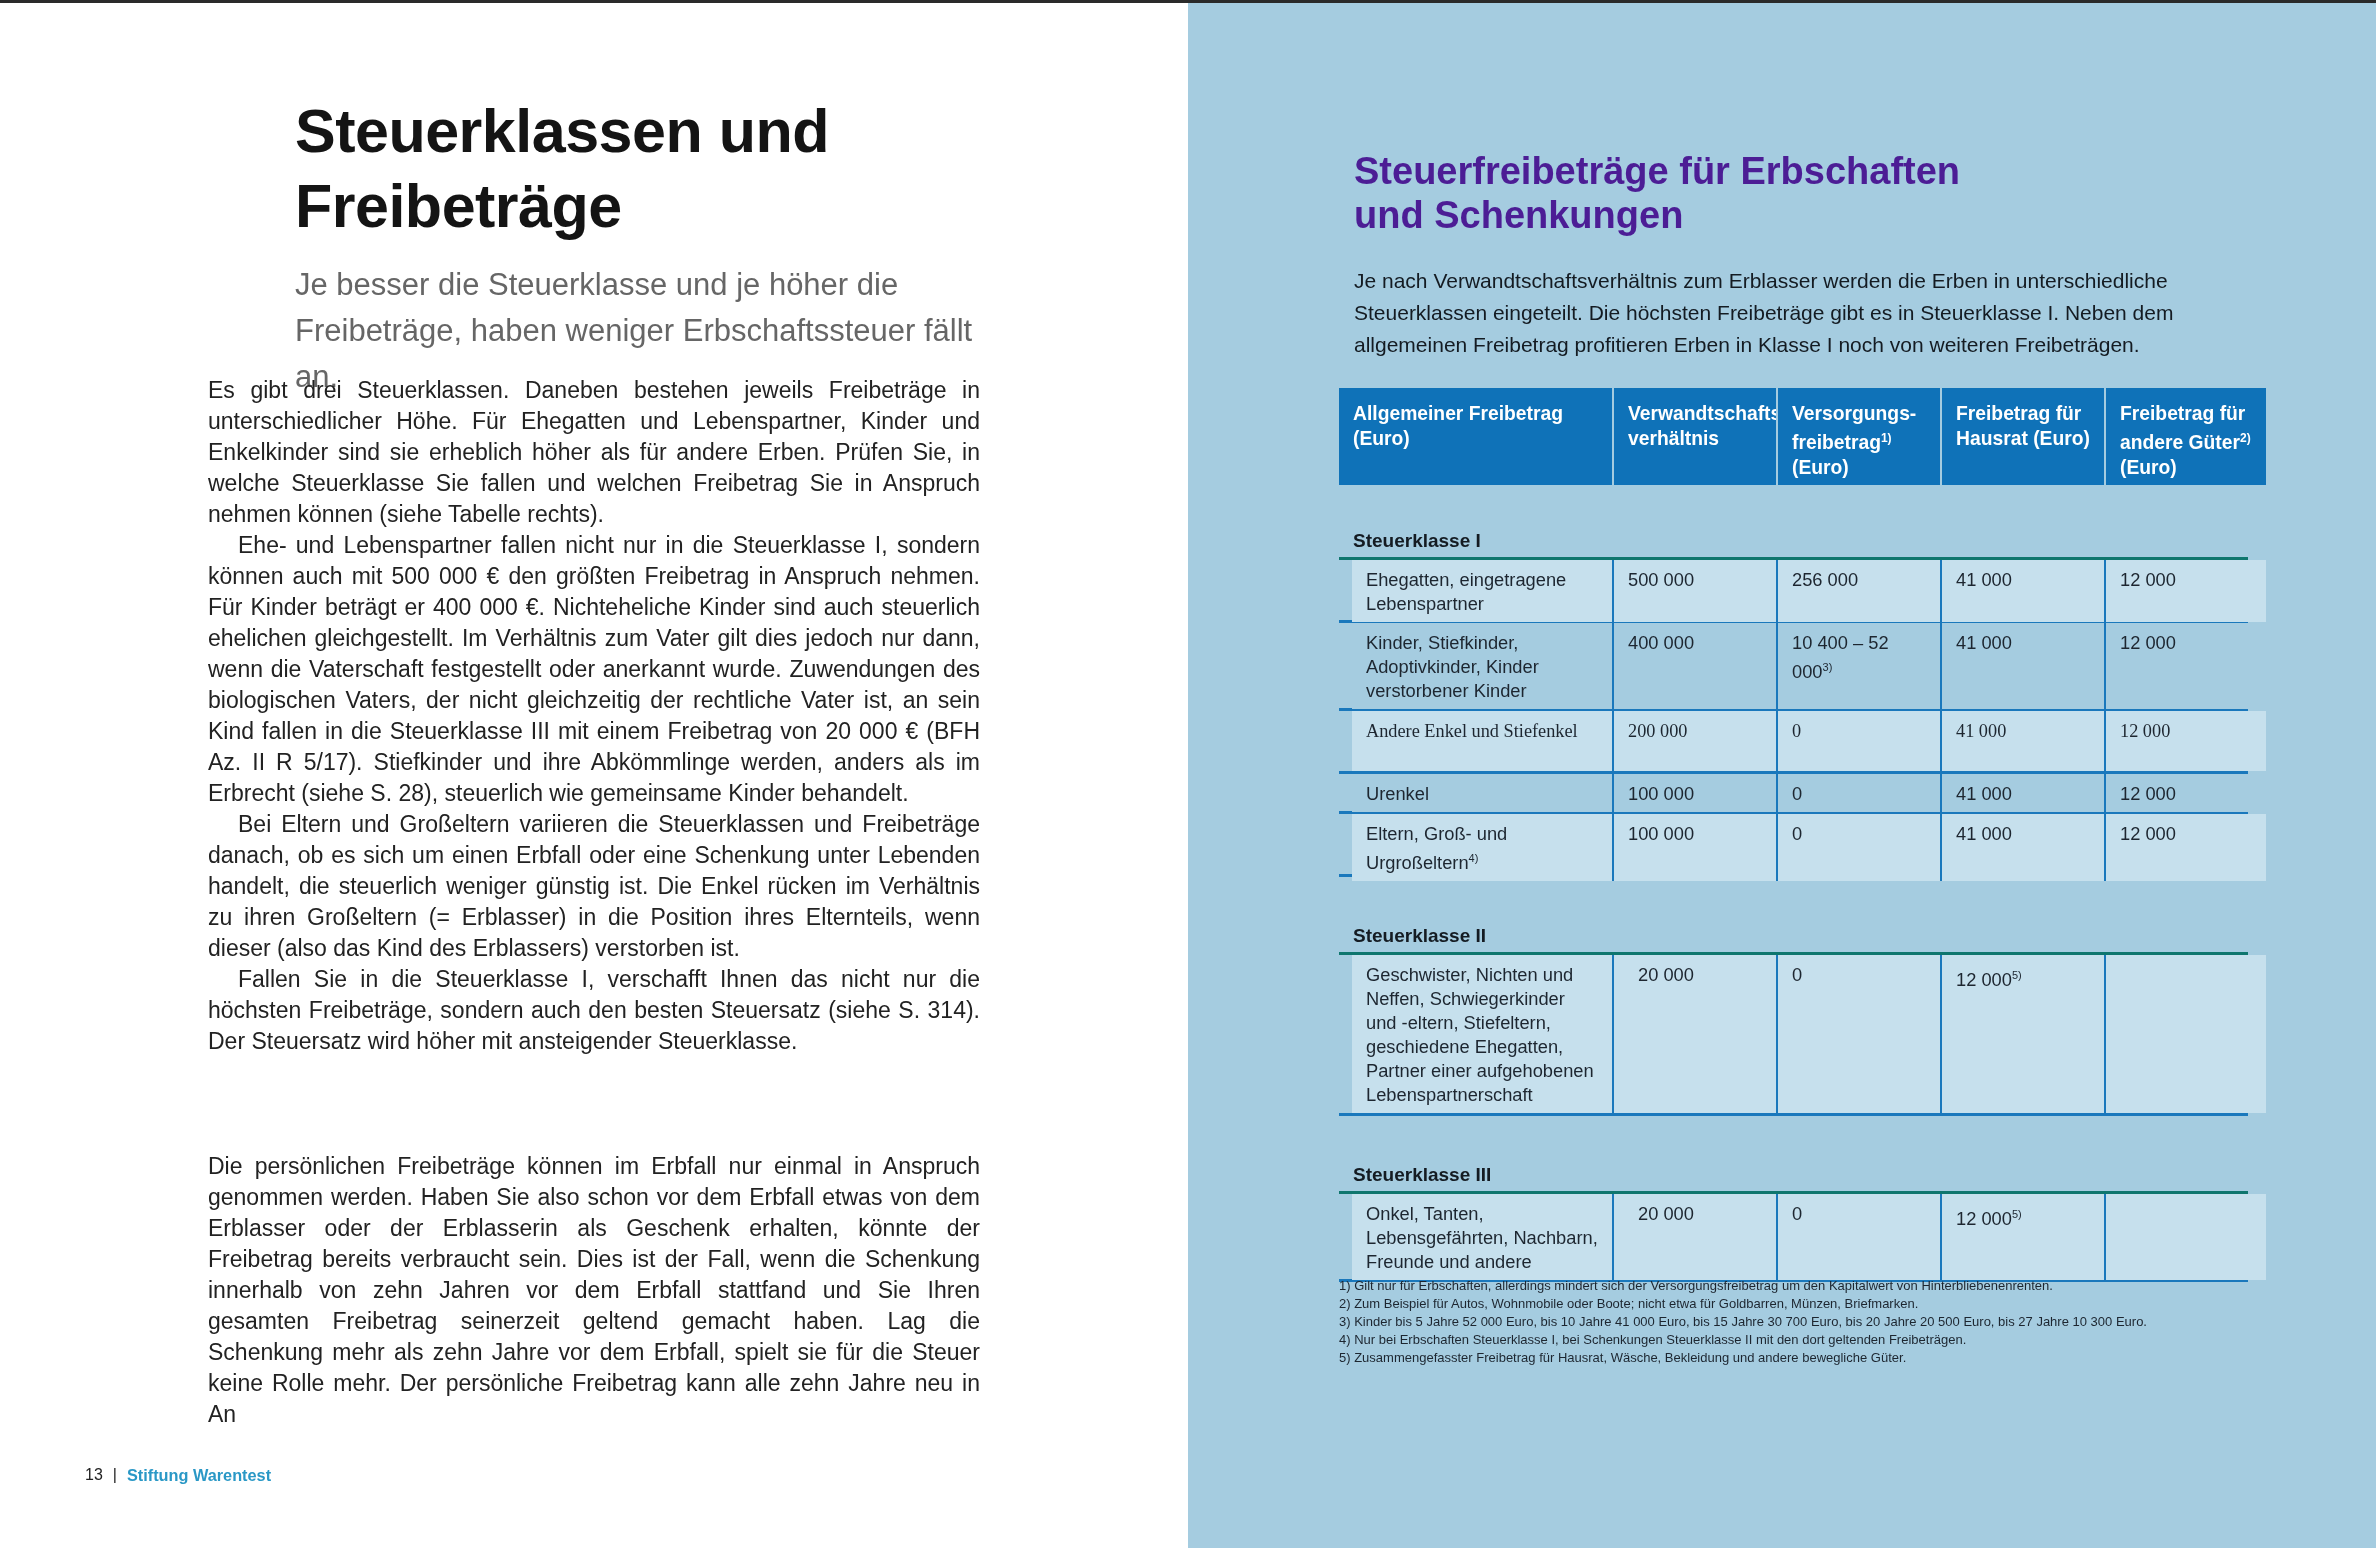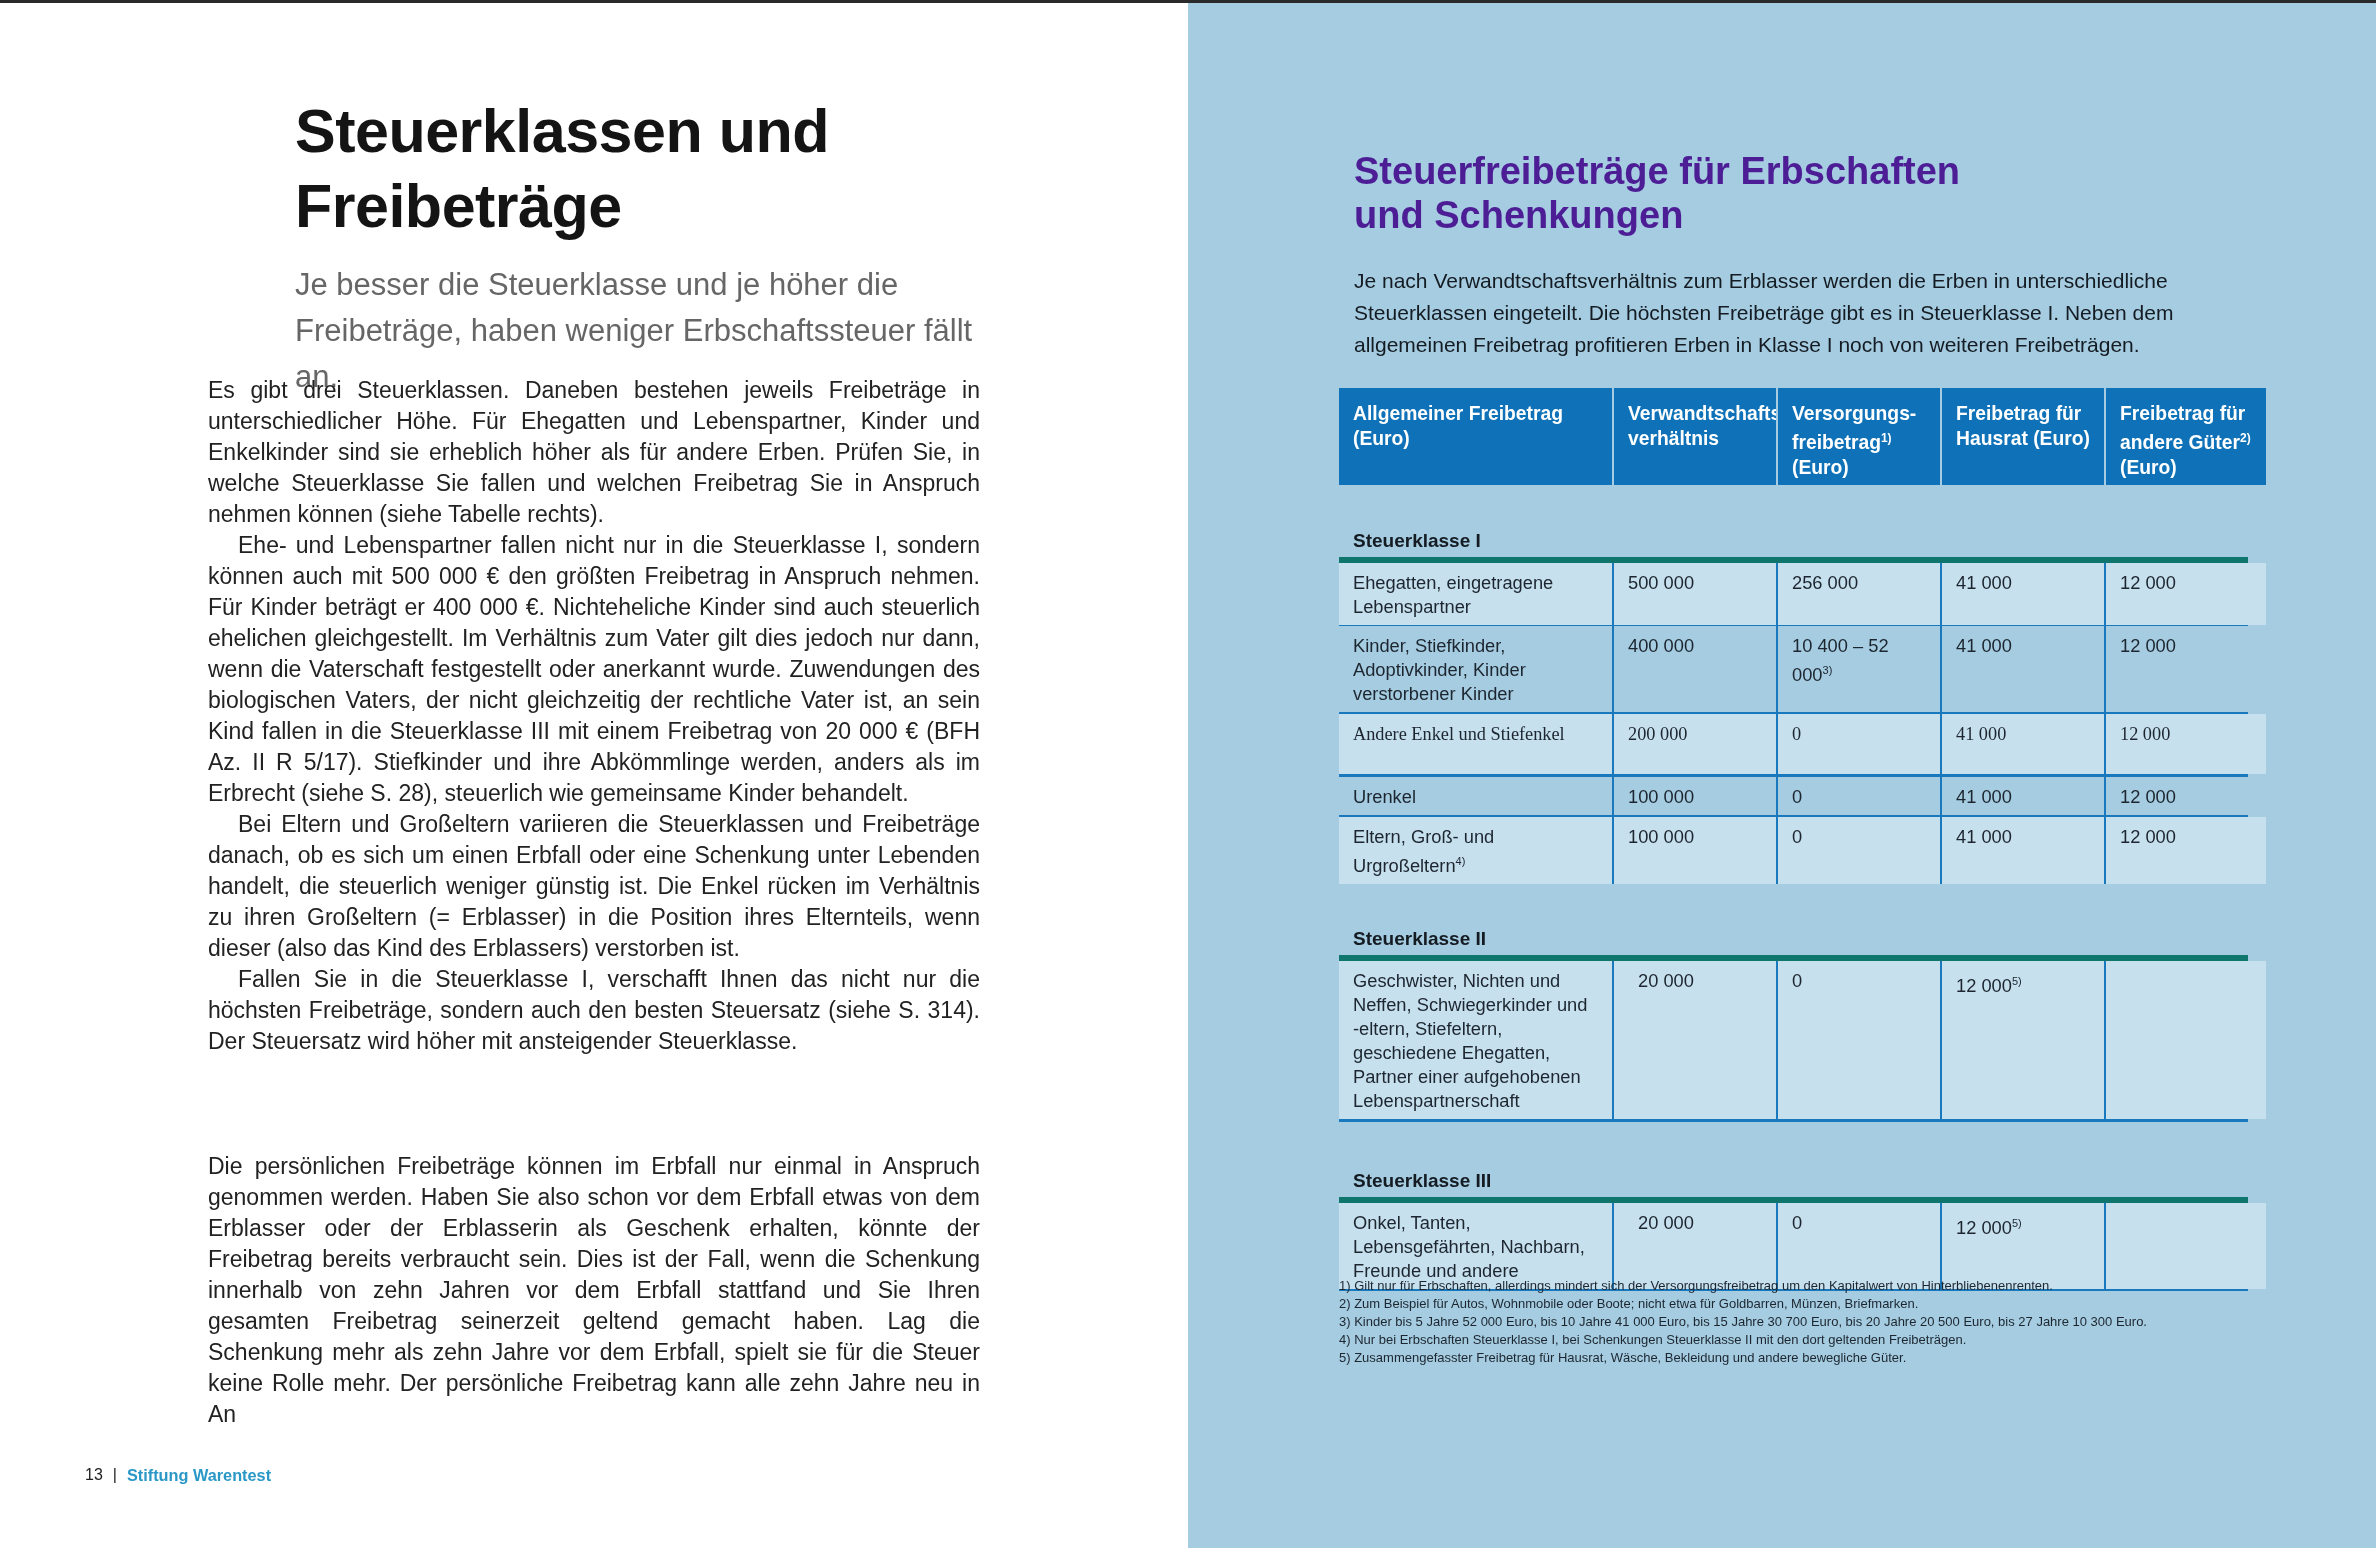--- a/index.html
+++ b/index.html
@@ -20,26 +20,26 @@
 
   .box-title { position:absolute; left:1354px; top:149px; width:891px; font-weight:bold; font-size:38px; line-height:44px; color:#4c1d95; }
   .box-intro { position:absolute; left:1354px; top:265px; width:891px; font-size:21px; line-height:32px; color:#141b22; }
 
   .tbl { position:absolute; left:1339px; top:388px; width:909px; }
   .thead { display:grid; grid-template-columns:137px 91px 91px 91px 91px; }
   .thead, .trow { grid-template-columns:273px 164px 164px 164px 162px; display:grid; }
   .th { background:#0f72b8; color:#ffffff; font-weight:bold; font-size:19.3px; line-height:25px; padding:13px 14px 10px 14px; border-left:2px solid #a5cce0; box-sizing:border-box; height:97px; }
   .th:first-child { border-left:none; }
   .th sup { font-size:12px; }
-  .section-label { font-weight:bold; font-size:19px; color:#141b22; padding:0 14px; height:32px; line-height:32px; border-bottom:6px solid #0f766e; }
+  .section-label { font-weight:bold; font-size:19px; color:#141b22; padding:0 14px; height:32px; line-height:32px; border-bottom:3px solid #0f766e; }
   .trow { border-bottom:3px solid #1a78bc; }
   .trow.light .td { background:#c6e0ed; }
   .trow.dark .td { background:#a5cce0; }
   .td { font-size:18.3px; line-height:24px; color:#1d2630; padding:8px 14px 6px 14px; border-left:2px solid #1a78bc; box-sizing:border-box; }
-  .td:first-child { border-left:none; }
+  .td:first-child { border-left:none;margin-left:13px; }
   .td sup { font-size:11px; }
   .gap-a { height:40px; }
   .gap-b { height:43px; }
 
   .footnotes { position:absolute; left:1339px; top:1277px; width:931px; font-size:13px; line-height:18px; color:#1d2630; }
   .footnotes div { white-space:nowrap; }
 </style>
 </head>
 <body>
 

